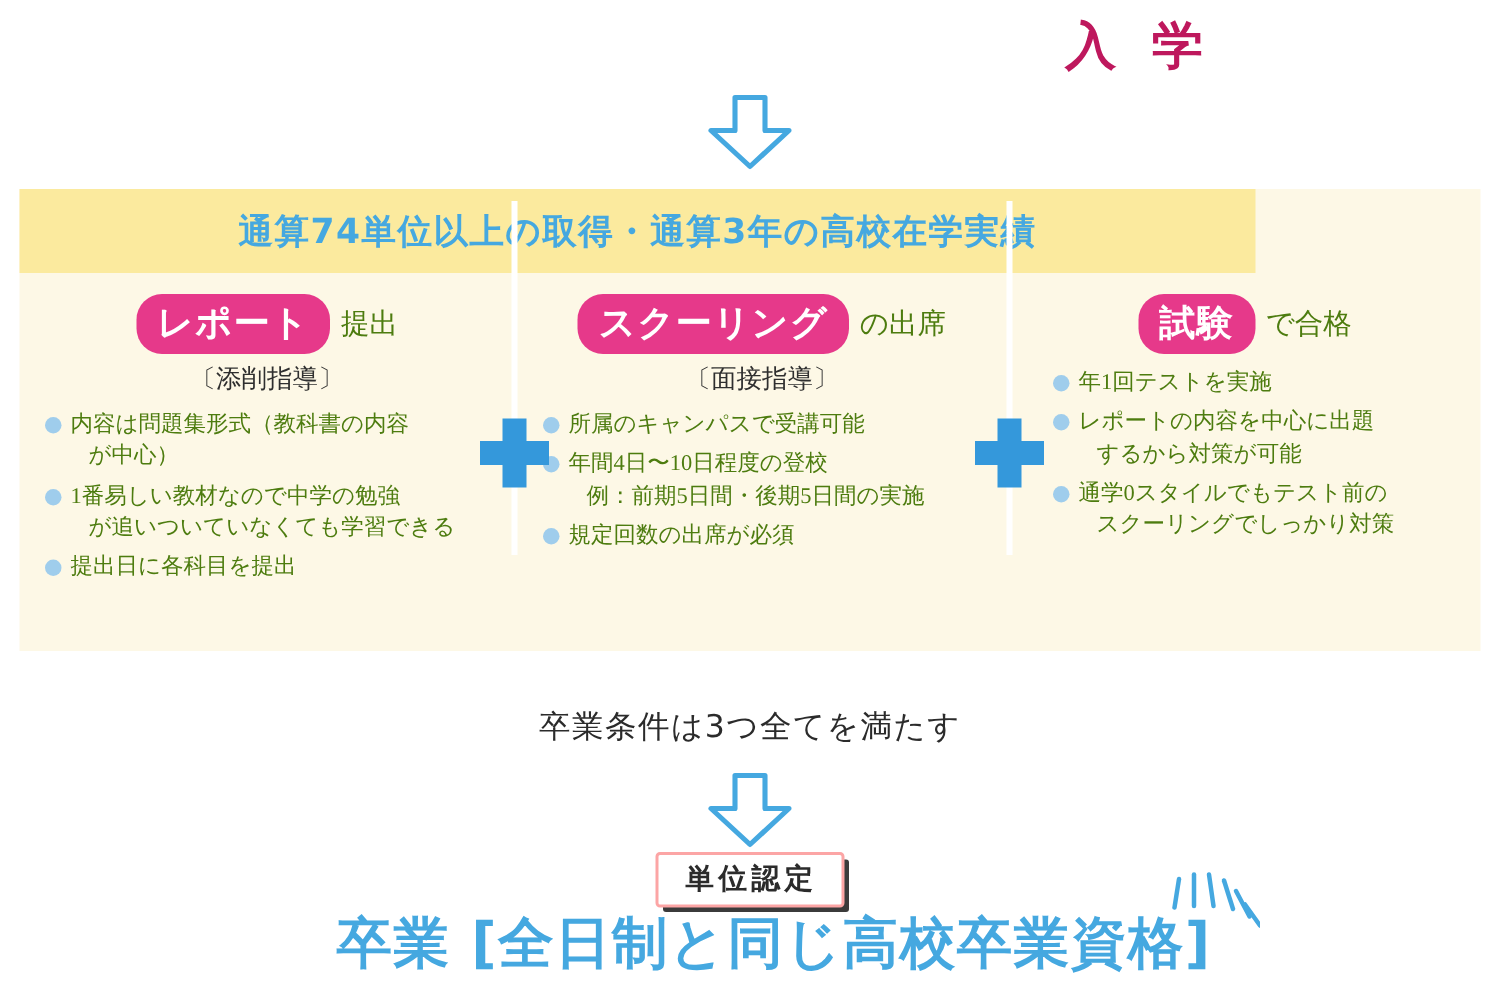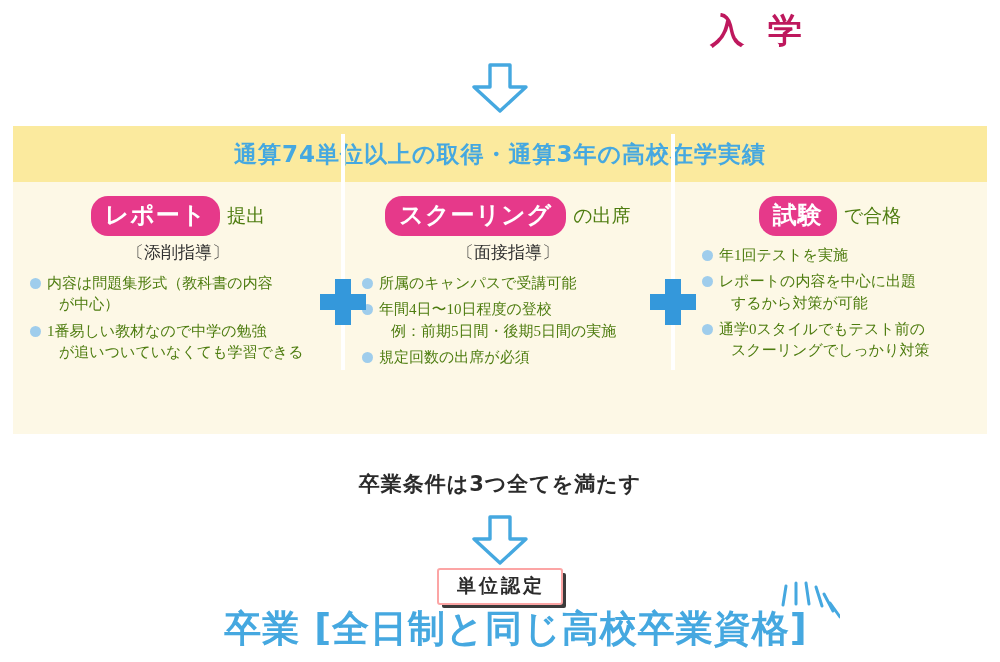--- a/index.html
+++ b/index.html
@@ -37,21 +37,21 @@
   
   .panel {
     position: absolute;
     left: 13px; top: 126px;
     width: 974px; height: 308px;
     background: #FDF8E6;
   }
   .panel-band {
     position: absolute;
     left: 0; top: 0;
-    width: 974px; height: 56px;
+    width: 824px; height: 56px;
     background: #FBEA9E;
     display: flex;
     align-items: center;
     justify-content: center;
   }
   .panel-band-text {
     font-size: 23px;
     font-weight: bold;
     color: #45A8E0;
     letter-spacing: 1px;
@@ -161,21 +161,21 @@
   .plus-1 { left: 307px; top: 153px; }
   .plus-2 { left: 637px; top: 153px; }
 
   
   .mid-caption {
     position: absolute;
     left: 0; top: 470px;
     width: 1000px;
     text-align: center;
     font-size: 21px;
-    font-weight: bold;
+    font-weight: normal;
     color: #2B2B2B;
     letter-spacing: 1px;
   }
 
   
   .unit-box-wrap {
     position: absolute;
     left: 0; top: 568px;
     width: 1000px;
     text-align: center;
@@ -244,20 +244,23 @@
       </div>
       <div class="col-sub">〔添削指導〕</div>
       <ul class="bullets">
         <li>
           <span>内容は問題集形式（教科書の内容</span>
           <span class="indent">が中心）</span>
         </li>
         <li>
           <span>1番易しい教材なので中学の勉強</span>
           <span class="indent">が追いついていなくても学習できる</span>
+        </li>
+        <li>
+          <span>提出日に各科目を提出</span>
         </li>
       </ul>
     </div>
 
     <div class="col col-2">
       <div class="col-head">
         <span class="badge">スクーリング</span><span class="badge-suffix">の出席</span>
       </div>
       <div class="col-sub">〔面接指導〕</div>
       <ul class="bullets">

